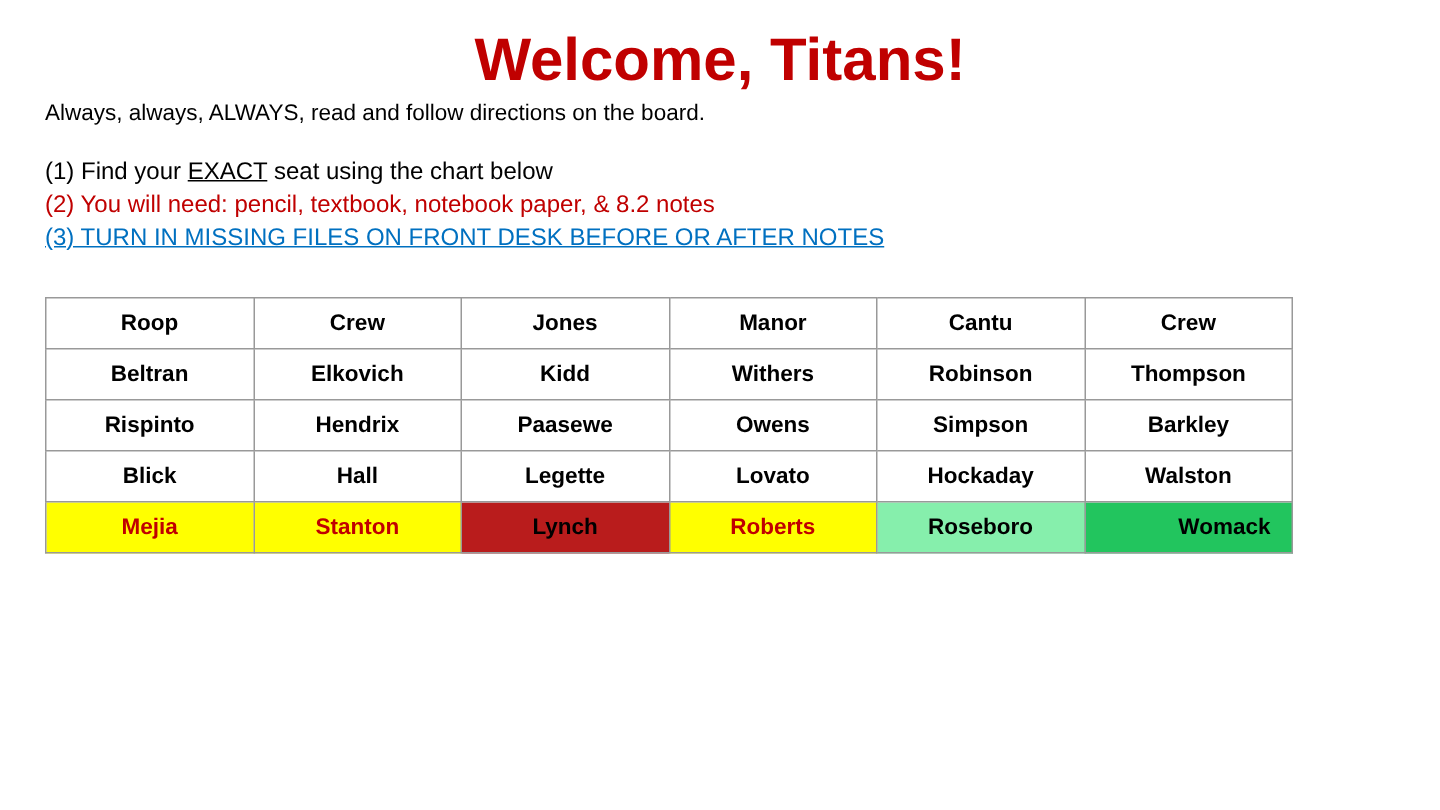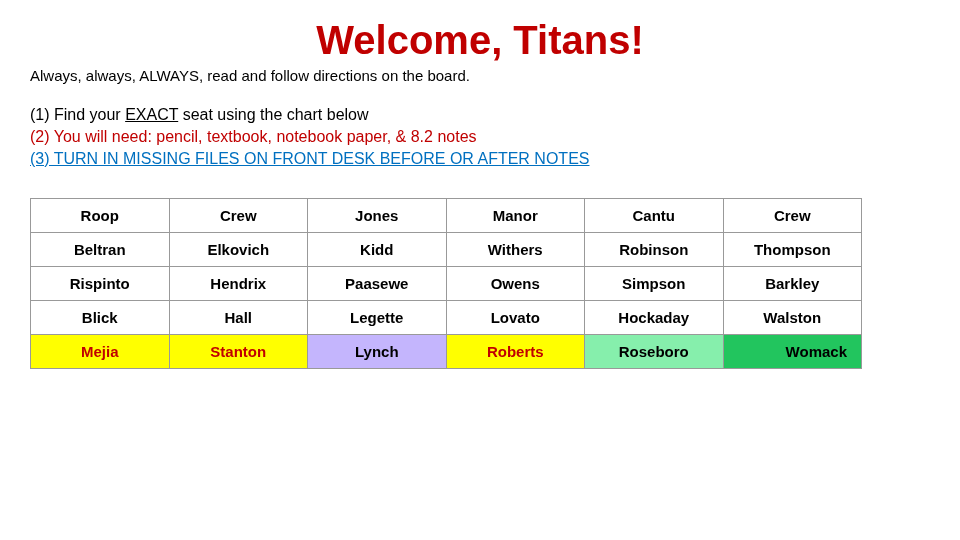--- a/index.html
+++ b/index.html
@@ -137,21 +137,21 @@
             <td>Blick</td>
             <td>Hall</td>
             <td>Legette</td>
             <td>Lovato</td>
             <td>Hockaday</td>
             <td>Walston</td>
           </tr>
           <tr class="yellow-row">
             <td>Mejia</td>
             <td>Stanton</td>
-            <td style="background: #c4b5fd; color: rgb(0, 0, 0);">Lynch</td>
+            <td style="background: #b91c1c; color: rgb(0, 0, 0);">Lynch</td>
             <td>Roberts</td>
             <td style="background: #86efac; color: rgb(0, 0, 0);">Roseboro</td>
             <td style="background: #22c55e; color: rgb(0, 0, 0); text-align: right;">Womack</td>
           </tr>
         </tbody>
     </table>
   </div>
 </div>
 
 </body></html>

